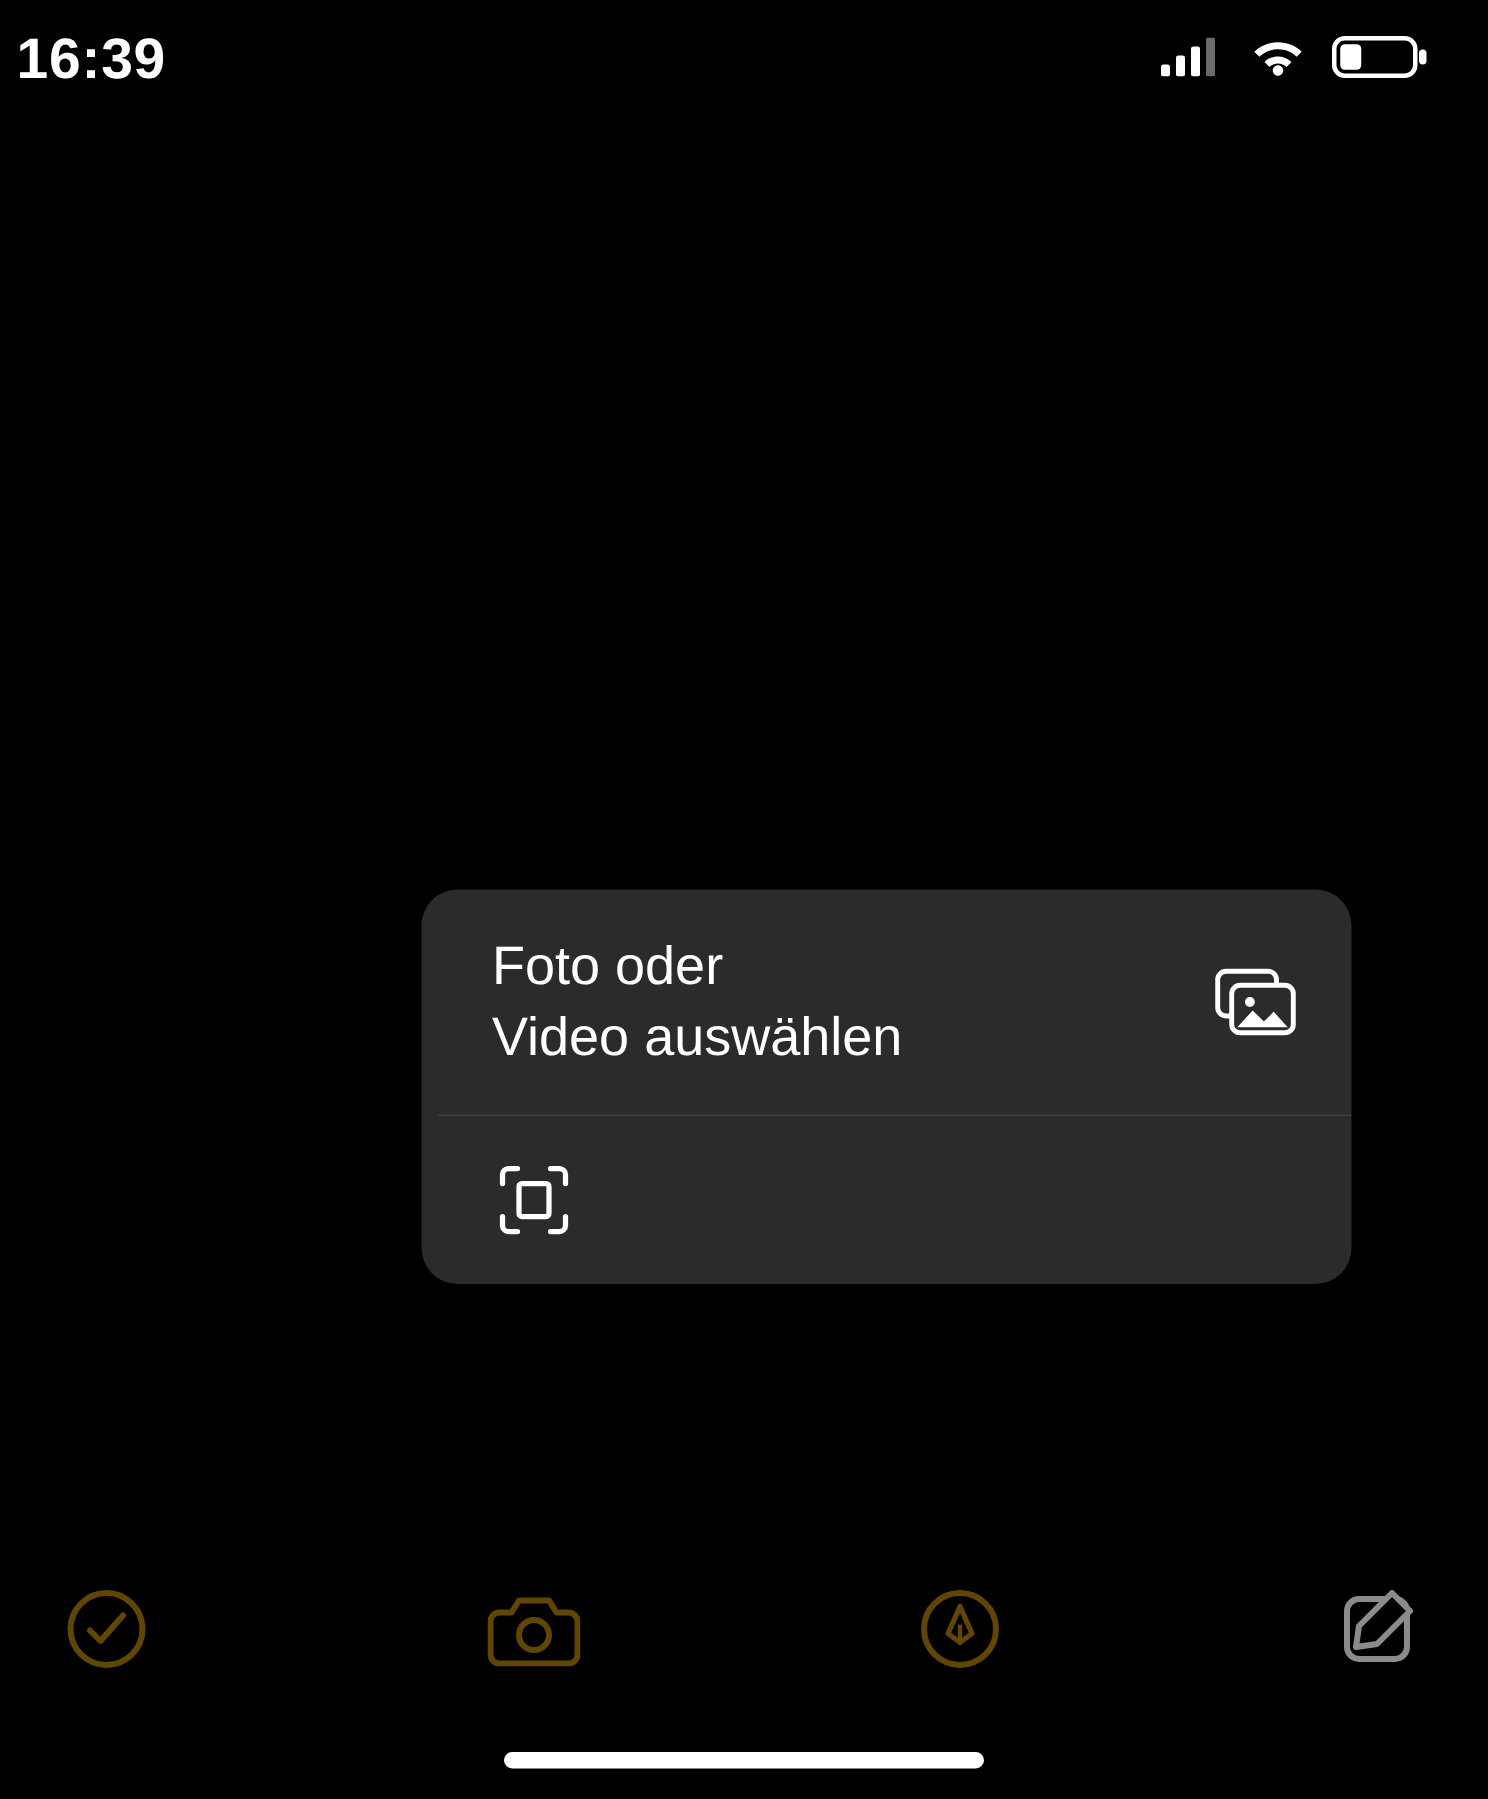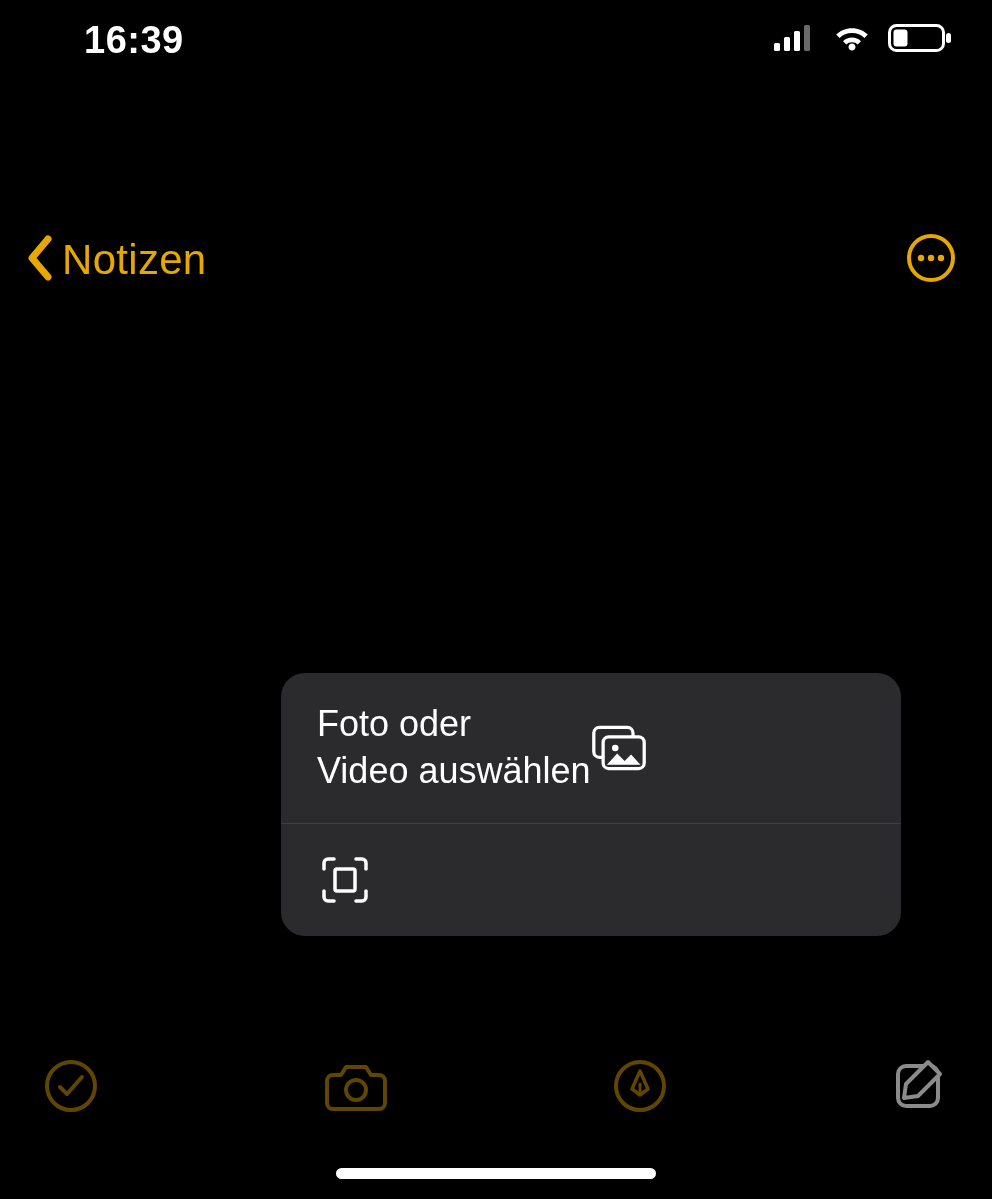--- a/index.html
+++ b/index.html
@@ -58,38 +58,38 @@
       top: 513px;
       width: 620px;
       background: #2b2b2d;
       border-radius: 24px;
       overflow: hidden;
       box-shadow: 0 10px 30px rgba(0,0,0,0.6);
     }
     .popup-item {
       display: flex;
       align-items: center;
-      justify-content: flex-start;
+      justify-content: space-between;
       padding: 28px 36px;
       min-height: 120px;
     }
     .popup-item + .popup-item { border-top: 1px solid #3f3f41; }
     .popup-item:last-child { min-height: 110px; }
     .popup-label {
       color: #fff;
       font-size: 36px;
       line-height: 1.3;
       max-width: 460px;
       font-weight: 400;
     }
     .popup-icon { width: 56px; height: 56px; flex: none; display: flex; align-items: center; justify-content: center; }
 
     
     .dim { position: absolute; inset: 0; background: rgba(0,0,0,0.58); }
-    .undim { position: relative; z-index: 2; }
+    .undim { position: relative; z-index: 2; padding-left: 11px; }
 
     
     .toolbar {
       position: absolute;
       bottom: 68px; left: 0; right: 0;
       height: 90px;
       display: flex;
       align-items: center;
       justify-content: space-between;
       padding: 0 44px;
@@ -132,40 +132,20 @@
     <span>
       <svg width="64" height="28" viewBox="0 0 64 28">
             <rect x="1.5" y="1.5" width="54" height="25" rx="7" ry="7" fill="none" stroke="#fff" stroke-width="3"></rect>
             <rect x="5.5" y="5.5" width="14" height="17" rx="3" fill="#fff"></rect>
             <rect x="58" y="9" width="5" height="10" rx="2.5" fill="#fff"></rect>
           </svg>
     </span>
   </div>
 </div>
 
-<div class="nav-bar undim">
-  <div class="back-button">
-    <span>
-      <svg width="30" height="46" viewBox="0 0 30 46">
-            <path d="M24 4 L8 23 L24 42" fill="none" stroke="#e5a700" stroke-width="7" stroke-linecap="round" stroke-linejoin="round"></path>
-          </svg>
-    </span>
-    <span class="back-label">Notizen</span>
-  </div>
-  <div class="more-button">
-    <span>
-      <svg width="50" height="50" viewBox="0 0 50 50">
-            <circle cx="25" cy="25" r="22" fill="none" stroke="#e5a700" stroke-width="4"></circle>
-            <circle cx="15" cy="25" r="3.2" fill="#e5a700"></circle>
-            <circle cx="25" cy="25" r="3.2" fill="#e5a700"></circle>
-            <circle cx="35" cy="25" r="3.2" fill="#e5a700"></circle>
-          </svg>
-    </span>
-  </div>
-</div>
 
 
 <div class="toolbar">
   <div>
     <span>
       <svg width="54" height="54" viewBox="0 0 54 54">
             <circle cx="27" cy="27" r="24" fill="none" stroke="#e5a700" stroke-width="4"></circle>
             <path d="M16 28 l7 7 l15 -17" fill="none" stroke="#e5a700" stroke-width="4" stroke-linecap="round" stroke-linejoin="round"></path>
           </svg>
     </span>

